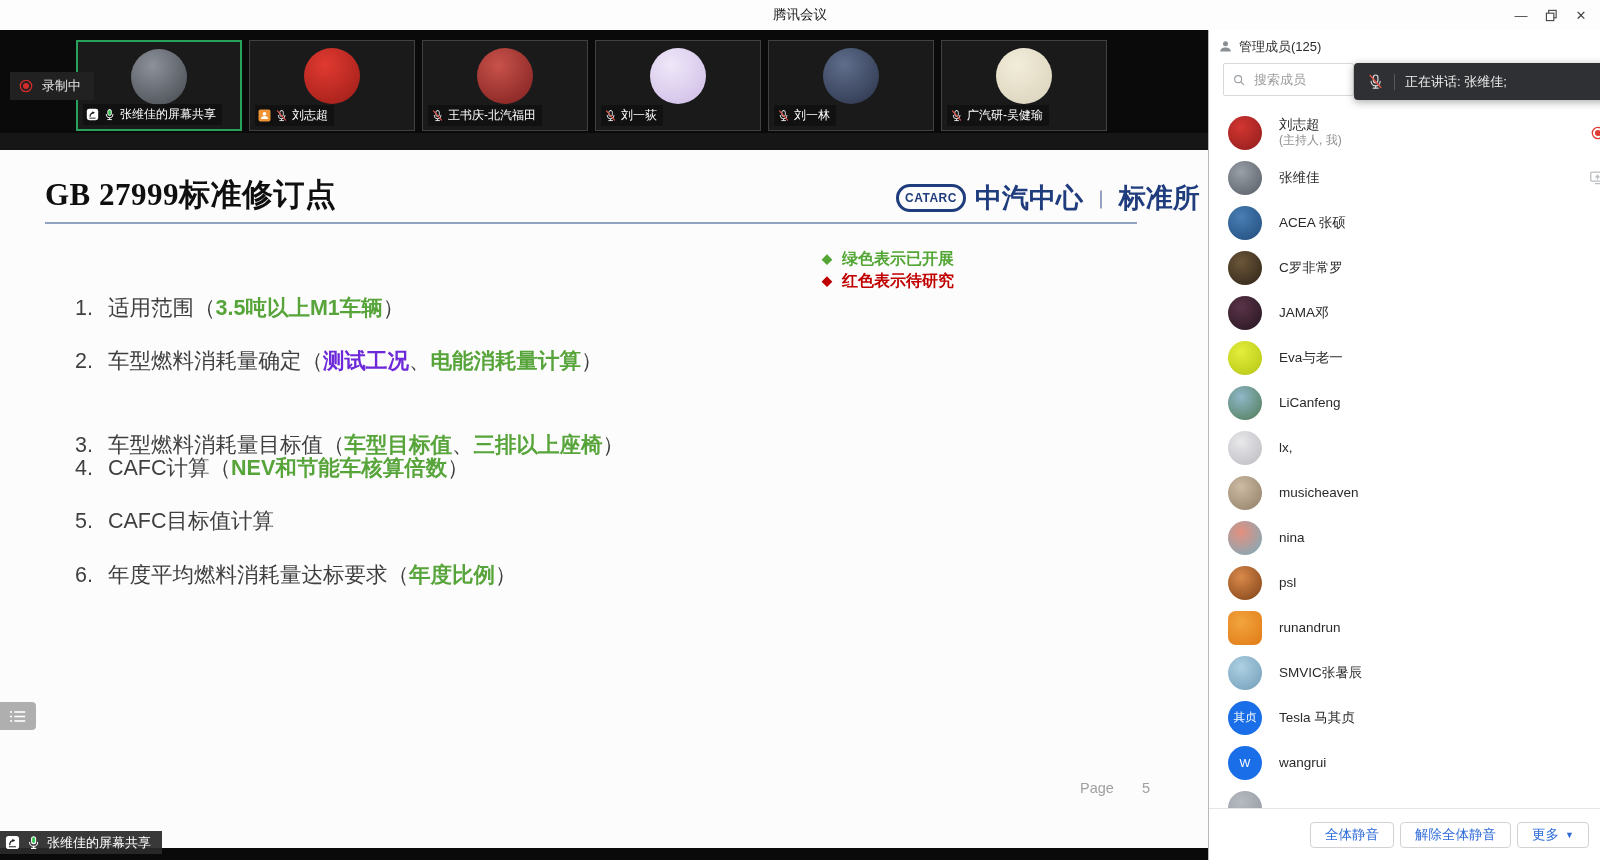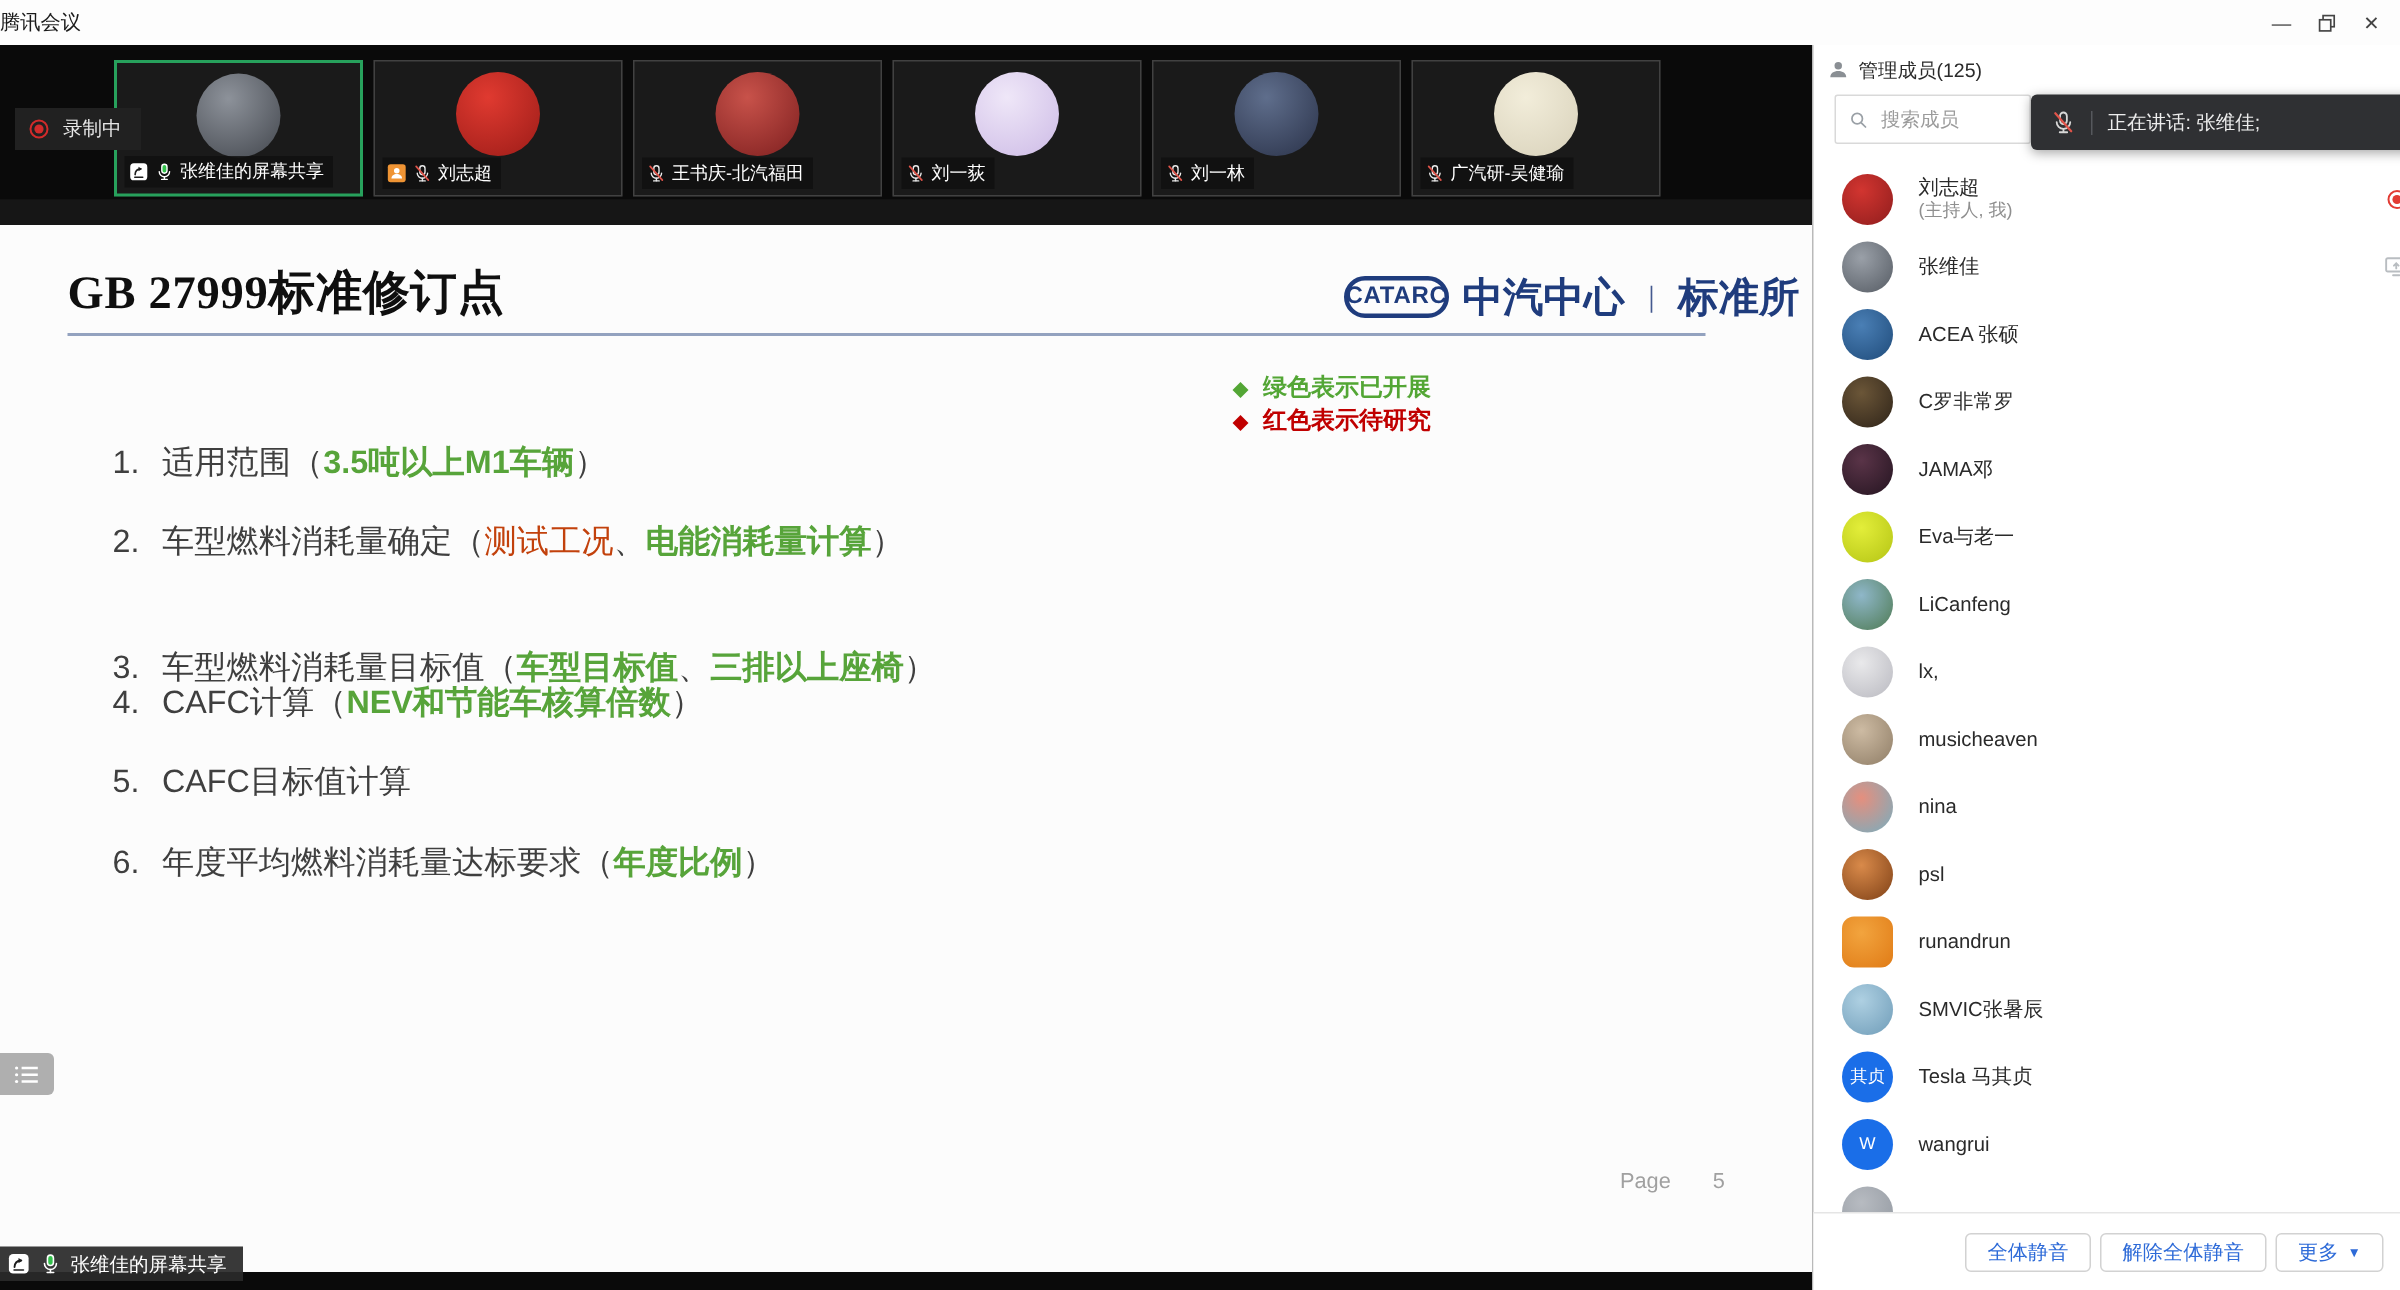--- a/index.html
+++ b/index.html
@@ -1,20 +1,20 @@
 <!DOCTYPE html>
 <html><head>
 <meta charset="utf-8">
 <style>
   html,body{margin:0;padding:0;background:#222;}
   #app{position:relative;width:1600px;height:860px;background:#000;overflow:hidden;
        font-family:"Liberation Sans",sans-serif;-webkit-font-smoothing:antialiased;}
   
   #titlebar{position:absolute;left:0;top:0;width:1600px;height:30px;background:#fdfdfd;}
-  #win-title{position:absolute;left:0;right:0;top:0;height:30px;line-height:30px;text-align:left;
+  #win-title{position:absolute;left:0;right:0;top:0;height:30px;line-height:30px;text-align:center;
        font-size:13.5px;color:#1a1a1a;}
   #win-controls{position:absolute;right:4px;top:0;height:30px;display:flex;}
   .win-btn{width:30px;height:30px;display:flex;align-items:center;justify-content:center;
        color:#444;font-size:13px;cursor:default;}
   .win-btn svg{display:block}
   
   #main{position:absolute;left:0;top:30px;width:1208px;height:830px;background:#141414;}
   #video-strip{position:absolute;left:0;top:0;width:100%;height:103px;background:#0a0a0a;}
   #tiles{position:absolute;left:76px;top:10px;display:flex;gap:7px;}
   .tile{width:166px;height:91px;background:#1a1a1a;border:1px solid #414141;position:relative;box-sizing:border-box;}
@@ -23,35 +23,35 @@
   .tile-label{position:absolute;left:5px;bottom:4px;max-width:155px;background:rgba(16,16,16,.82);
        display:flex;align-items:center;gap:4px;padding:2px 6px 2px 3px;color:#fff;font-size:12px;white-space:nowrap;overflow:hidden;}
   #rec-badge{position:absolute;left:10px;top:42px;height:28px;background:#212121;display:flex;align-items:center;
        gap:8px;padding:0 13px 0 8px;color:#e6e6e6;font-size:13px;z-index:6;}
   #share-view{position:absolute;left:0;top:103px;width:100%;height:727px;background:#161616;}
   #slide{position:absolute;left:0;top:17px;width:1208px;height:698px;background:#fcfcfc;overflow:hidden;}
   #slide-title{position:absolute;left:45px;top:24px;font-family:"Liberation Serif",serif;font-weight:bold;
        font-size:31px;color:#0f0f0f;letter-spacing:.5px;}
   #slide-logo{position:absolute;left:896px;top:30px;display:flex;align-items:center;gap:9px;color:#1f3c7d;}
   #logo-oval{display:flex;align-items:center;justify-content:center;width:64px;height:22px;border:3px solid #1f3c7d;
-       border-radius:14px;font-size:16px;font-weight:bold;letter-spacing:.5px;}
+       border-radius:14px;font-size:12px;font-weight:bold;letter-spacing:.5px;}
   #logo-org,#logo-dept{font-size:27px;font-weight:bold;}
   #logo-div{font-size:18px;color:#44598f;font-weight:normal;}
   #slide-rule{position:absolute;left:45px;top:72px;width:1092px;height:2px;background:#93a2bf;}
   #slide-legend{position:absolute;left:822px;top:98px;font-size:16px;font-weight:bold;line-height:22px;}
   .legend-row{display:flex;align-items:center;gap:10px;}
   .diamond{font-size:13px;}
   .legend-green,.diamond.green{color:#53a635;}
   .legend-red,.diamond.red{color:#c00000;}
   #slide-items{position:absolute;left:75px;top:136px;}
   .slide-item{position:absolute;left:0;white-space:nowrap;font-size:21.5px;}
   .item-num{display:inline-block;width:33px;color:#3f3f3f;}
   .seg-d{color:#3f3f3f;}
   .seg-g{color:#57a43a;font-weight:bold;}
-  .seg-r{color:#c2410c;font-weight:normal;}
+  .seg-r{color:#6d28d9;font-weight:bold;}
   #slide-page{position:absolute;left:1080px;top:630px;display:flex;gap:28px;color:#a0a0a0;font-size:14.5px;}
   #bottom-strip{position:absolute;left:0;top:818px;width:100%;height:12px;background:#0a0a0a;}
   #left-toggle{position:absolute;left:0;top:672px;width:36px;height:28px;background:rgba(155,155,155,.8);
        border-radius:0 4px 4px 0;display:flex;align-items:center;justify-content:center;z-index:6;cursor:pointer;}
   #share-banner{position:absolute;left:0;top:801px;height:23px;background:rgba(42,42,42,.93);display:flex;
        align-items:center;gap:6px;padding:0 11px 0 5px;color:#fff;font-size:13px;z-index:7;}
   
   #panel{position:absolute;left:1208px;top:30px;width:468px;height:830px;background:#fff;
        border-left:1px solid #b9b9b9;box-sizing:border-box;}
   #panel-header{position:relative;height:33px;display:flex;align-items:center;gap:6px;padding-left:9px;

